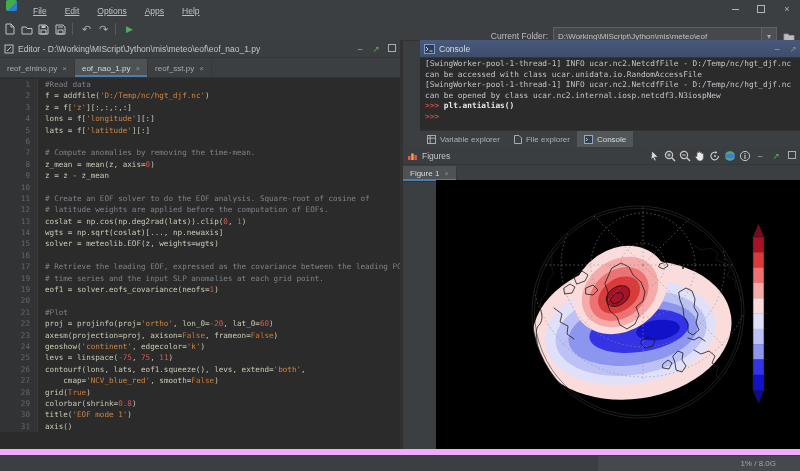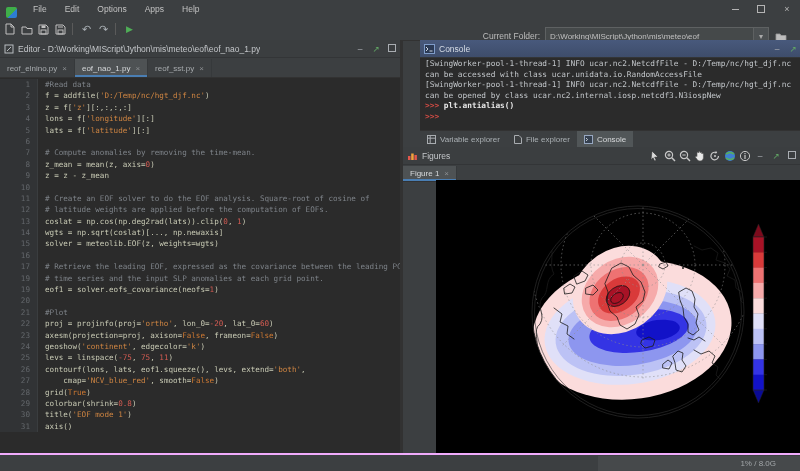--- a/index.html
+++ b/index.html
@@ -1,38 +1,38 @@
 <!DOCTYPE html>
 <html><head>
 <meta charset="utf-8">
 <style>
   html,body{margin:0;padding:0;background:#222;}
   #window{position:relative;width:800px;height:471px;background:#3c3f41;
     font-family:"Liberation Sans",sans-serif;color:#bbbbbb;overflow:hidden;
     -webkit-font-smoothing:antialiased;}
   
-  #menubar{position:absolute;left:0;top:0;width:800px;height:18px;display:flex;align-items:flex-end;}
+  #menubar{position:absolute;left:0;top:0;width:800px;height:18px;display:flex;align-items:flex-start;text-decoration:underline;}
   #menubar .logo{width:11px;height:11px;margin:0 7px 0 6px;border-radius:2px;
     background:linear-gradient(135deg,#3fae49 55%,#2d7dd2 55%);flex:0 0 auto;}
   #menubar .menu{font-size:8.5px;padding:0 9px;line-height:18px;color:#c2c2c2;}
   #app-title{position:absolute;left:0;right:0;top:0;text-align:center;font-size:9.5px;
     line-height:18px;color:#c8c8c8;pointer-events:none;}
   #winbtns{position:absolute;right:0;top:0;height:18px;display:flex;}
   #winbtns .wb{width:26px;height:18px;display:flex;align-items:center;justify-content:center;color:#b4b4b4;font-size:9px;}
   .boxglyph{display:inline-block;width:6px;height:6px;border:1px solid #b4b4b4;}
   .minglyph{display:inline-block;width:7px;height:1px;background:#b4b4b4;}
   
   #toolbar{position:absolute;left:0;top:18px;width:800px;height:22px;display:flex;align-items:center;
     border-bottom:1px solid #323232;}
   .tbi{display:flex;align-items:center;justify-content:center;width:15px;height:16px;margin:0 0 0 2px;}
   .tbi svg{display:block;}
   .tbsep{width:1px;height:12px;background:#5a5a5a;margin:0 4px;}
   .glyph-btn{font-size:11px;color:#aab0b5;line-height:14px;}
   #run-btn{color:#4fae57;font-size:9px;}
-  #folderbar{position:absolute;right:12px;top:20px;height:32px;display:flex;align-items:center;}
+  #folderbar{position:absolute;right:4px;top:20px;height:32px;display:flex;align-items:center;}
   #folder-label{font-size:8.5px;color:#bdbdbd;margin-right:5px;}
   #folder-combo{width:222px;height:16px;background:#45494a;border:1px solid #5e6162;display:flex;align-items:center;}
   #folder-combo .val{flex:1;font-size:8px;color:#c0c0c0;padding:0 4px;white-space:nowrap;overflow:hidden;}
   #folder-combo .caret{width:14px;height:100%;border-left:1px solid #5e6162;display:flex;align-items:center;justify-content:center;color:#a9a9a9;font-size:8px;background:#4c5052;}
   #folder-open{margin-left:4px;}
   
   .panel-head{height:17px;display:flex;align-items:center;background:#3b3e40;border-bottom:1px solid #333537;font-size:8.5px;color:#c3c6c9;}
   .panel-head.blue{background:linear-gradient(#48597c,#3e4d6b);color:#d7dde6;}
   .panel-head .ph-icon{margin:0 4px 0 4px;display:flex;}
   .panel-head .ph-title{flex:0 0 auto;white-space:nowrap;overflow:hidden;}
@@ -63,21 +63,21 @@
   .ctab{height:16px;display:flex;align-items:center;padding:0 7px;font-size:8px;color:#aab0b4;}
   .ctab.active{background:#515658;color:#d8dadc;}
   .ctab .ti{margin-right:4px;display:flex;}
   
   #figures-panel{position:absolute;left:403px;top:147px;width:397px;height:308px;background:#3c3f41;}
   #fig-tools{margin-left:auto;display:flex;align-items:center;}
   .fti{width:15px;height:15px;display:flex;align-items:center;justify-content:center;}
   #fig-canvas{position:absolute;left:1px;top:33px;width:383px;height:273px;background:#000000;margin-left:32px;}
   #fig-canvas svg{display:block;}
   
-  #statusbar{position:absolute;left:0;bottom:0;width:800px;height:16px;background:#3c3f41;border-top:2px solid #f0abfc;}
+  #statusbar{position:absolute;left:0;bottom:0;width:800px;height:16px;background:#3c3f41;border-top:6px solid #f0abfc;}
   #mem{position:absolute;right:0;top:1px;width:202px;height:15px;background:#46494b;
     font-size:8px;color:#a2a6a9;text-align:right;line-height:15px;padding-right:24px;box-sizing:border-box;}
 </style>
 </head>
 <body>
 
 <div id="window">
 
   <div id="menubar">
     <span class="logo"></span>

